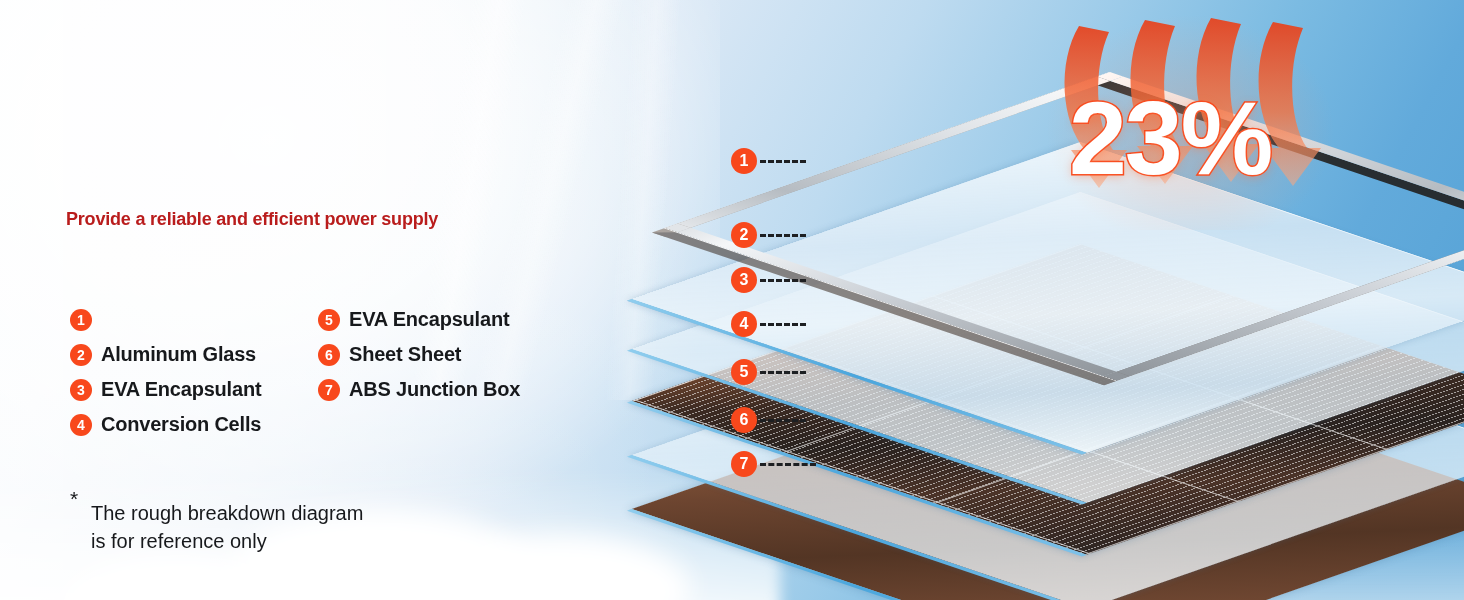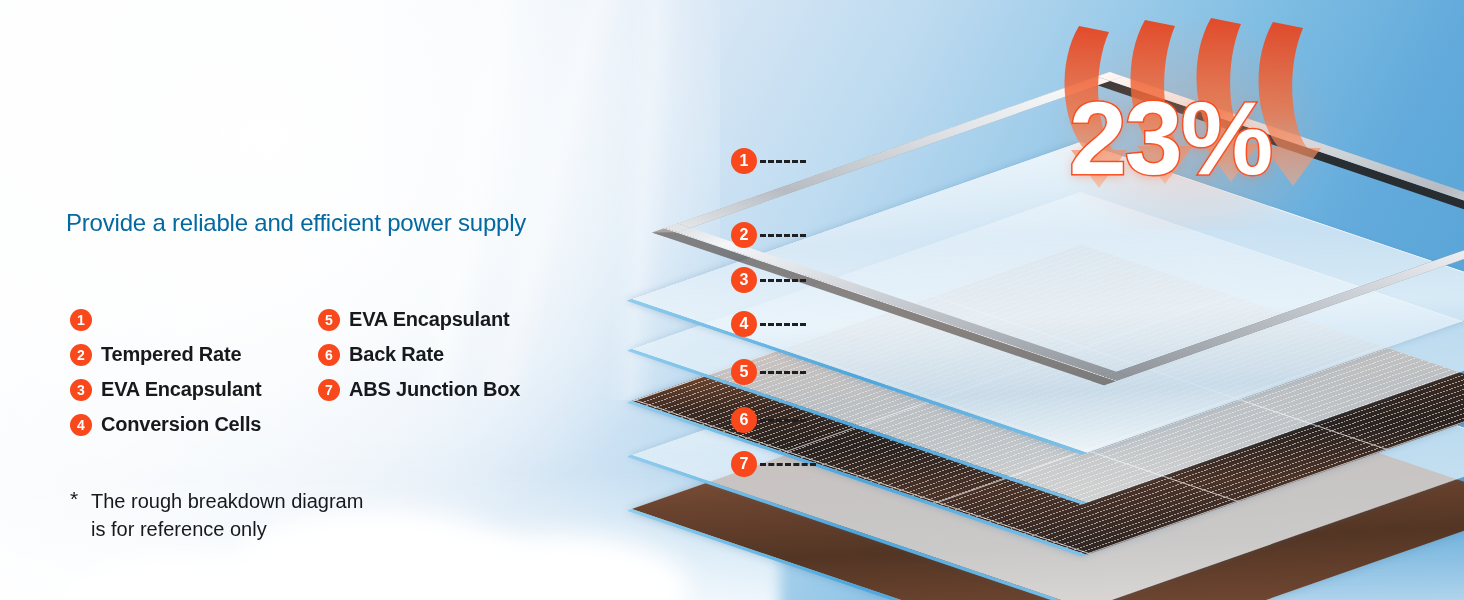--- a/index.html
+++ b/index.html
@@ -73,21 +73,21 @@
 
   
   .headline{
     position:absolute; left:66px; top:77px;
     font-size:45px; font-weight:bold; line-height:1.23;
     color:#F8481C; letter-spacing:-.4px;
     white-space:pre-line;
   }
   .subhead{
     position:absolute; left:66px; top:209px;
-    font-size:24px; color:#0369a1; letter-spacing:-.2px;
+    font-size:18px; color:#b91c1c; letter-spacing:-.2px;font-weight:bold;
   }
 
   .legend{
     position:absolute; left:70px; top:302px;
     display:grid;
     grid-template-columns:240px 240px;
     grid-auto-flow:column;
     grid-template-rows:repeat(4, 35px);
     column-gap:8px;
   }
@@ -95,21 +95,21 @@
   .badge{
     width:22px; height:22px; flex:0 0 22px;
     border-radius:50%;
     background:#F8481C;
     color:#fff; font-size:14px; font-weight:bold;
     display:flex; align-items:center; justify-content:center;
     line-height:1;
   }
   .leg-label{ font-size:20px; font-weight:bold; color:#17191c; letter-spacing:-.2px; }
   .foot-star{ position:absolute; left:70px; top:487px; font-size:21px; color:#17191c; }
-  .foot-body{ position:absolute; left:91px; top:487px; font-size:20px; color:#17191c; line-height:1.42; white-space:pre-line; }
+  .foot-body{ position:absolute; left:91px; top:499px; font-size:20px; color:#17191c; line-height:1.42; white-space:pre-line; }
 
   
   .callout{ position:absolute; display:flex; align-items:center; }
   .callout .badge{ width:26px; height:26px; flex:0 0 26px; font-size:16px; }
   .dash{
     width:46px; height:0;
     border-top:3px dashed #1d1f22;
     margin-left:3px;
   }
 
@@ -309,37 +309,37 @@
   </div>
 
   <div class="subhead">Provide a reliable and efficient power supply</div>
 
   <div class="legend">
     <div class="leg-item">
       <span class="badge">1</span>
     </div>
     <div class="leg-item">
       <span class="badge">2</span>
-      <span class="leg-label">Tempered Rate</span>
+      <span class="leg-label">Aluminum Glass</span>
     </div>
     <div class="leg-item">
       <span class="badge">3</span>
       <span class="leg-label">EVA Encapsulant</span>
     </div>
     <div class="leg-item">
       <span class="badge">4</span>
       <span class="leg-label">Conversion Cells</span>
     </div>
     <div class="leg-item">
       <span class="badge">5</span>
       <span class="leg-label">EVA Encapsulant</span>
     </div>
     <div class="leg-item">
       <span class="badge">6</span>
-      <span class="leg-label">Back Rate</span>
+      <span class="leg-label">Sheet Sheet</span>
     </div>
     <div class="leg-item">
       <span class="badge">7</span>
       <span class="leg-label">ABS Junction Box</span>
     </div>
     <div></div>
   </div>
 
   <div class="foot-star">*</div>
   <div class="foot-body">The rough breakdown diagram

